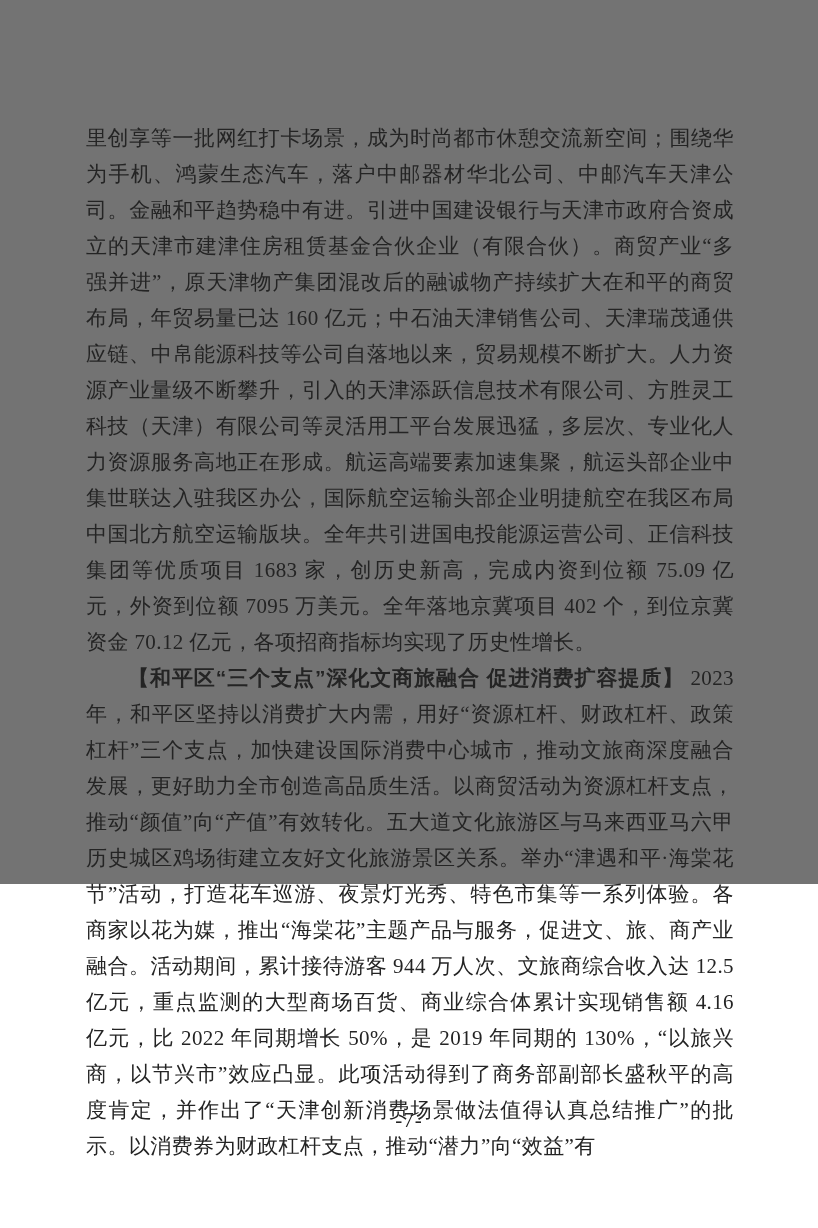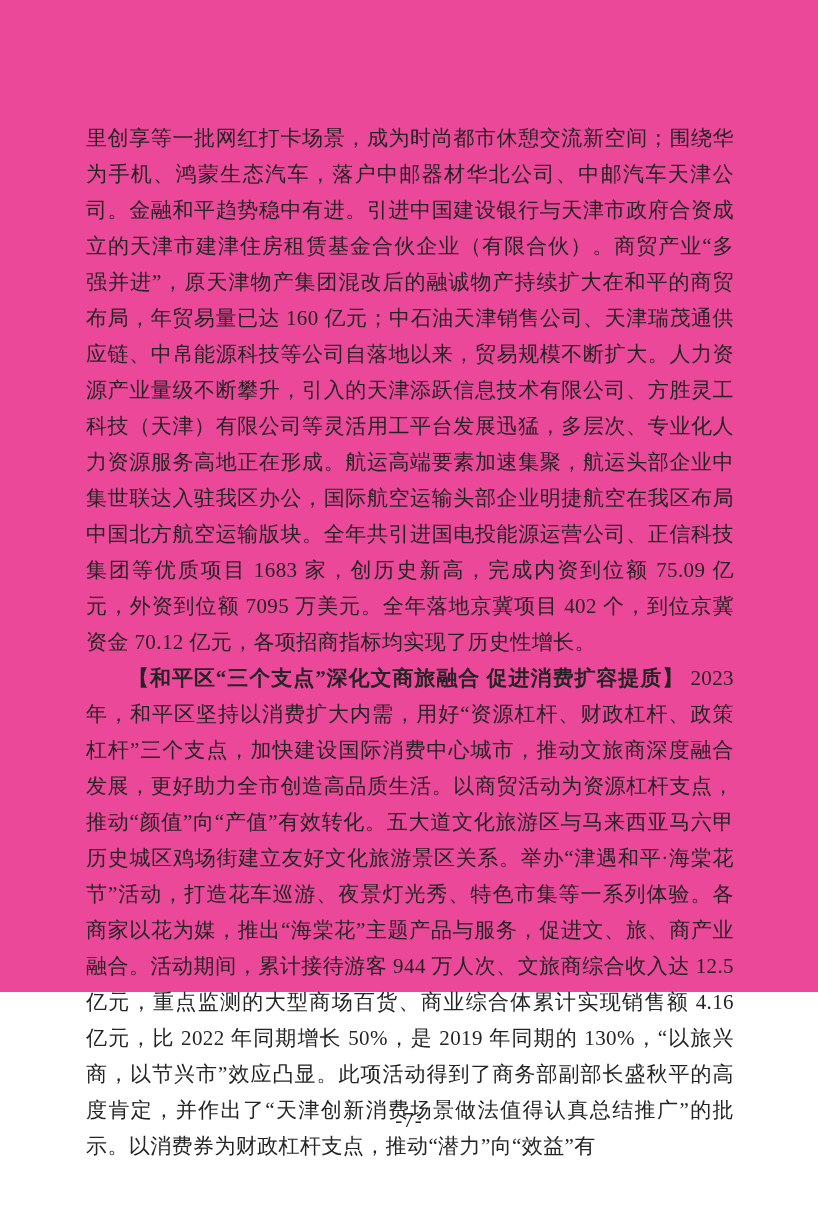--- a/index.html
+++ b/index.html
@@ -8,22 +8,22 @@
   }
   body {
     width: 818px;
     height: 1228px;
     background: #ffffff;
     overflow: hidden;
   }
   .page {
     position: relative;
     width: 818px;
-    height: 992px;
-    background: #ec4899;
+    height: 884px;
+    background: #737373;
   }
   .content {
     position: absolute;
     left: 86px;
     top: 120px;
     width: 648px;
   }
   .para {
     font-family: "Liberation Serif", "DejaVu Serif", serif;
     font-size: 21px;
@@ -31,21 +31,21 @@
     color: #242424;
     text-align: justify;
     text-justify: inter-ideograph;
     letter-spacing: 0.4px;
     margin: 0;
   }
   .para.indent {
     text-indent: 2em;
   }
   .para-heading {
-    font-family: Liberation Serif, serif;
+    font-family: Liberation Sans, sans-serif;
     font-weight: 700;
     margin-top: 24px;
   }
   .page-number {
     position: absolute;
     top: 1108px;
     left: 0;
     width: 818px;
     text-align: center;
     font-family: "Liberation Serif", "DejaVu Serif", serif;

